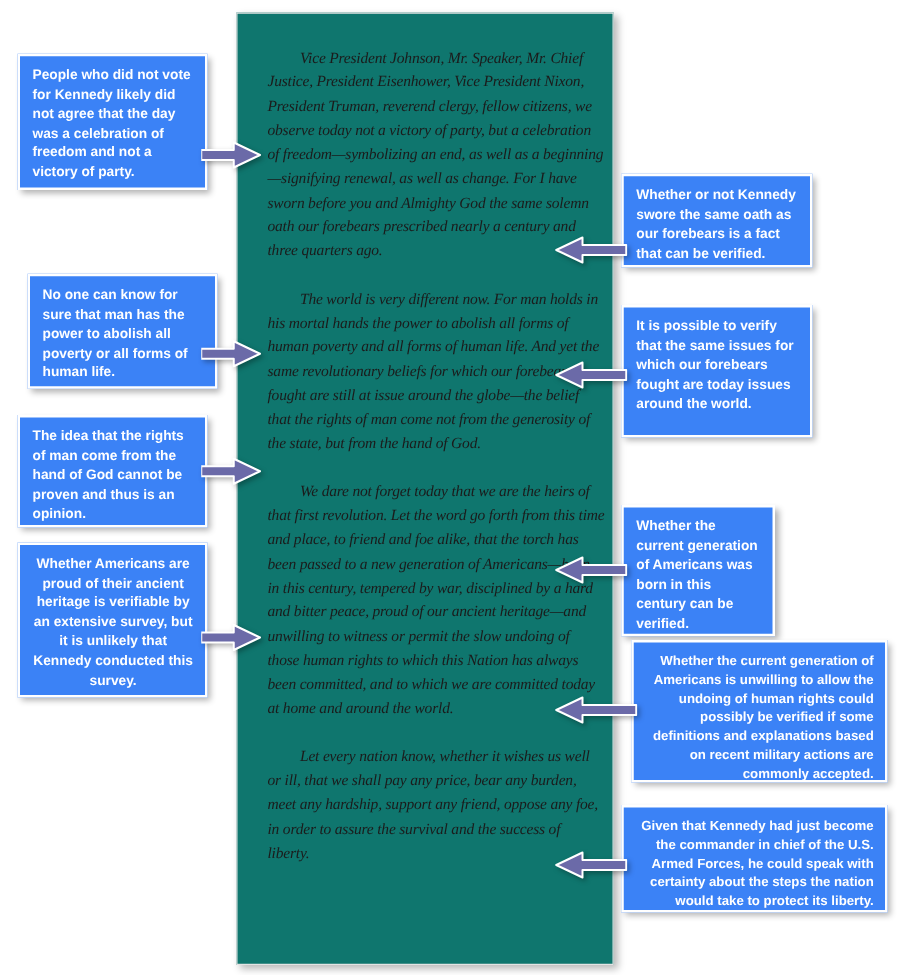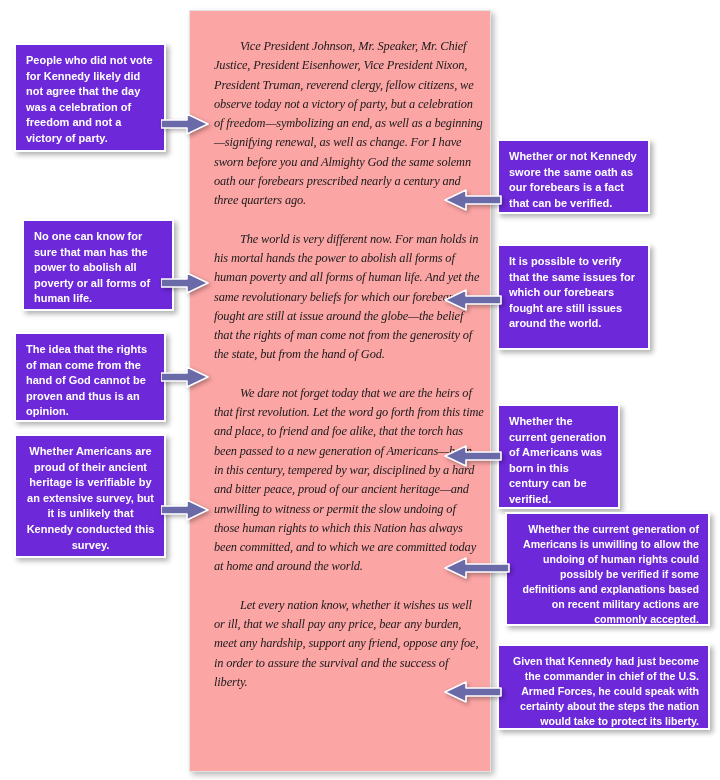--- a/index.html
+++ b/index.html
@@ -15,21 +15,21 @@
     font-family: "Liberation Sans", sans-serif;
   }
 
   
   #speech-document {
     position: absolute;
     left: 189px;
     top: 10px;
     width: 302px;
     height: 762px;
-    background: #fca5a5;
+    background: #0f766e;
     border: 1px solid #e3e3e3;
     box-shadow: 3px 3px 6px rgba(0,0,0,0.28);
     box-sizing: border-box;
     padding: 26px 6px 10px 24px;
     z-index: 5;
   }
   .speech-para {
     font-family: "Liberation Serif", serif;
     font-style: italic;
     font-size: 12.4px;
@@ -39,21 +39,21 @@
     text-indent: 26px;
     letter-spacing: -0.15px;
   }
   .speech-para.last {
     margin-bottom: 0;
   }
 
   
   .callout {
     position: absolute;
-    background: #6d28d9;
+    background: #3b82f6;
     border: 2px solid #ffffff;
     box-shadow: 3px 3px 5px rgba(0,0,0,0.30);
     box-sizing: border-box;
     color: #ffffff;
     font-family: "Liberation Sans", sans-serif;
     font-weight: bold;
     font-size: 11px;
     line-height: 15.6px;
     padding: 8px 9px 8px 10px;
     z-index: 8;
@@ -85,21 +85,21 @@
 
 <div class="callout" style="left:14px; top:434px; width:152px; height:124px;text-align:center;">
   <span>Whether Americans are proud of their ancient heritage is verifiable by an extensive survey, but it is unlikely that Kennedy conducted this survey.</span>
 </div>
 
 <div class="callout" style="left:497px; top:139px; width:153px; height:75px;">
   <span>Whether or not Kennedy swore the same oath as our forebears is a fact that can be verified.</span>
 </div>
 
 <div class="callout" style="left:497px; top:244px; width:153px; height:106px;">
-  <span>It is possible to verify that the same issues for which our forebears fought are still issues around the world.</span>
+  <span>It is possible to verify that the same issues for which our forebears fought are today issues around the world.</span>
 </div>
 
 <div class="callout" style="left:497px; top:404px; width:123px; height:105px;">
   <span>Whether the current generation of Americans was born in this century can be verified.</span>
 </div>
 
 <div class="callout wide" style="left:505px; top:512px; width:205px; height:114px;">
   <span>Whether the current generation of Americans is unwilling to allow the undoing of human rights could possibly be verified if some definitions and explanations based on recent military actions are commonly accepted.</span>
 </div>
 

